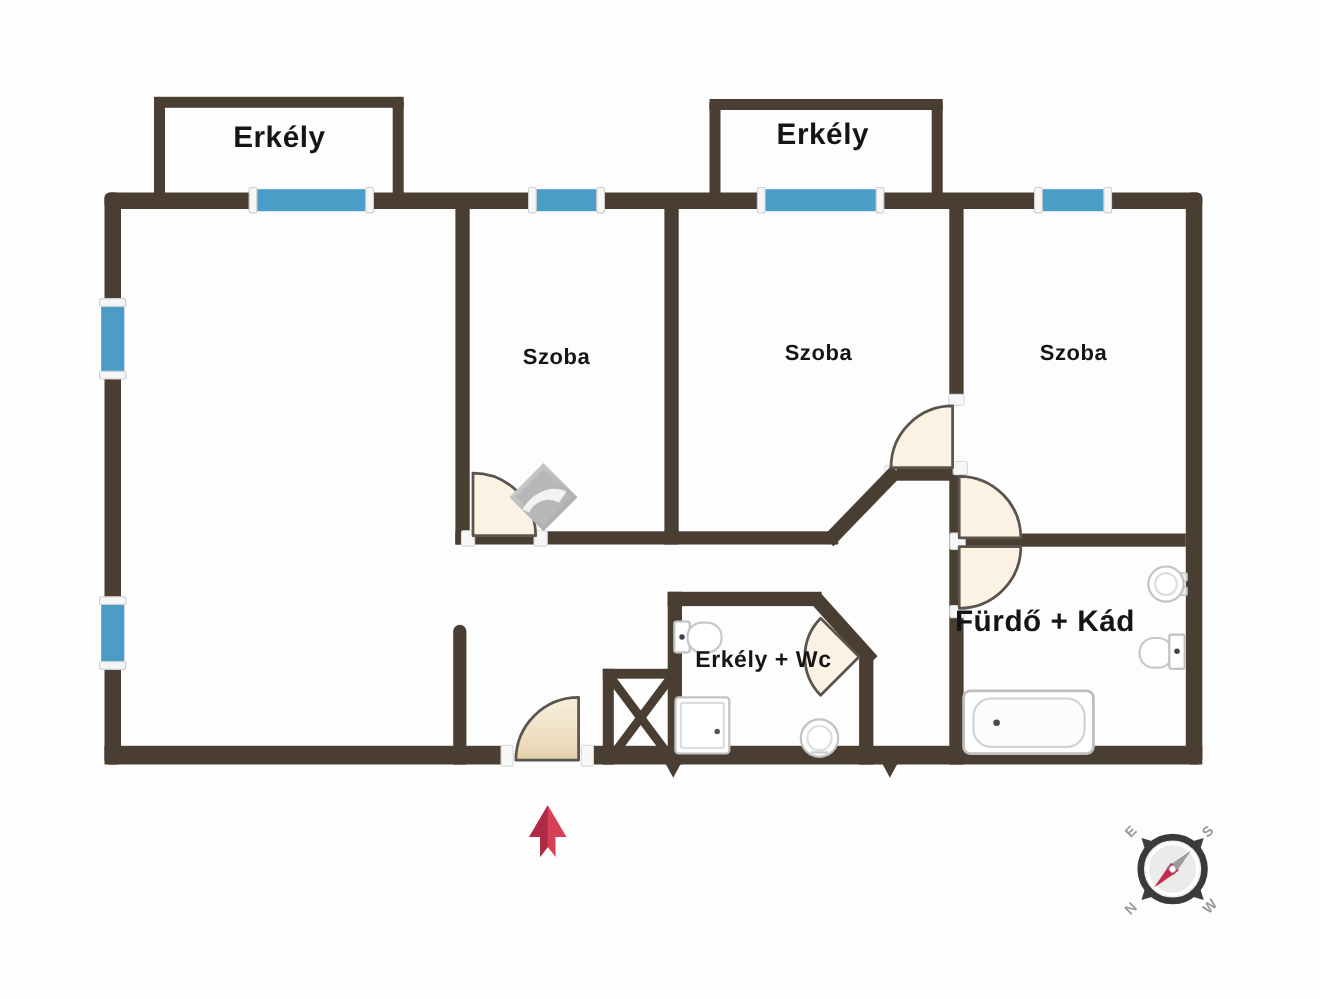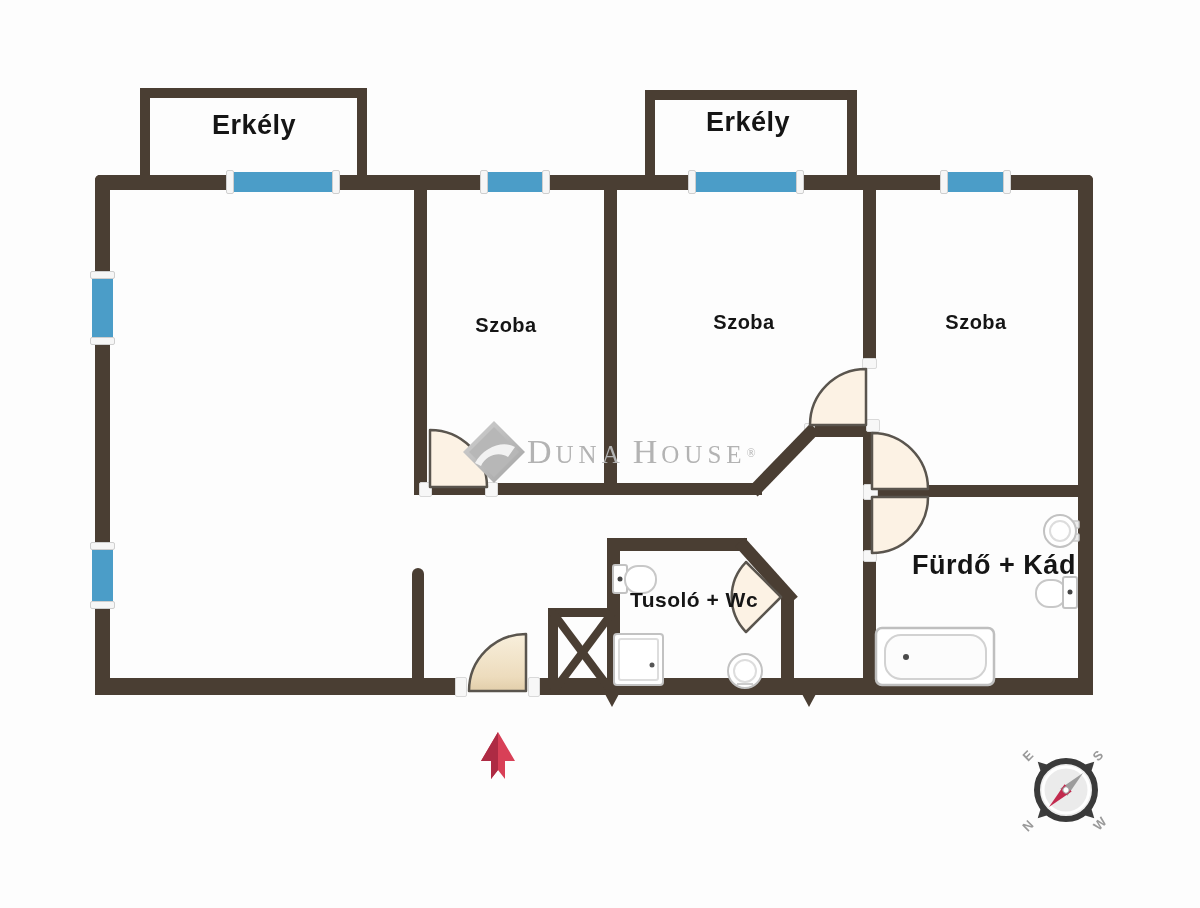--- a/index.html
+++ b/index.html
@@ -204,20 +204,17 @@
         <text transform="translate(1031,829) rotate(-45)">N</text>
       </g>
     </g>
   </svg>
 
   <div class="lbl fs27" style="left:254px;top:125px;">Erkély</div>
   <div class="lbl fs27" style="left:748px;top:122px;">Erkély</div>
   <div class="lbl fs28" style="left:506px;top:325px;">Szoba</div>
   <div class="lbl fs28" style="left:744px;top:322px;">Szoba</div>
   <div class="lbl fs28" style="left:976px;top:322px;">Szoba</div>
-  <div class="lbl fs21" style="left:694px;top:600px;">Tusoló + Wc</div>
-  <div class="lbl fs27" style="left:994px;top:565px;">Fürdő + Kád</div>
-
-  <div id="logo-text">
-    <span class="lg-cap">D</span><span class="lg-rest">UNA</span><span class="lg-gap"></span><span class="lg-cap">H</span><span class="lg-rest">OUSE</span><sup>®</sup>
-  </div>
+  <div class="lbl fs21" style="left:694px;top:600px;">Erkély + Wc</div>
+  <div class="lbl fs27" style="left:950px;top:565px;">Fürdő + Kád</div>
+
 
 </div>
 
 </body></html>

